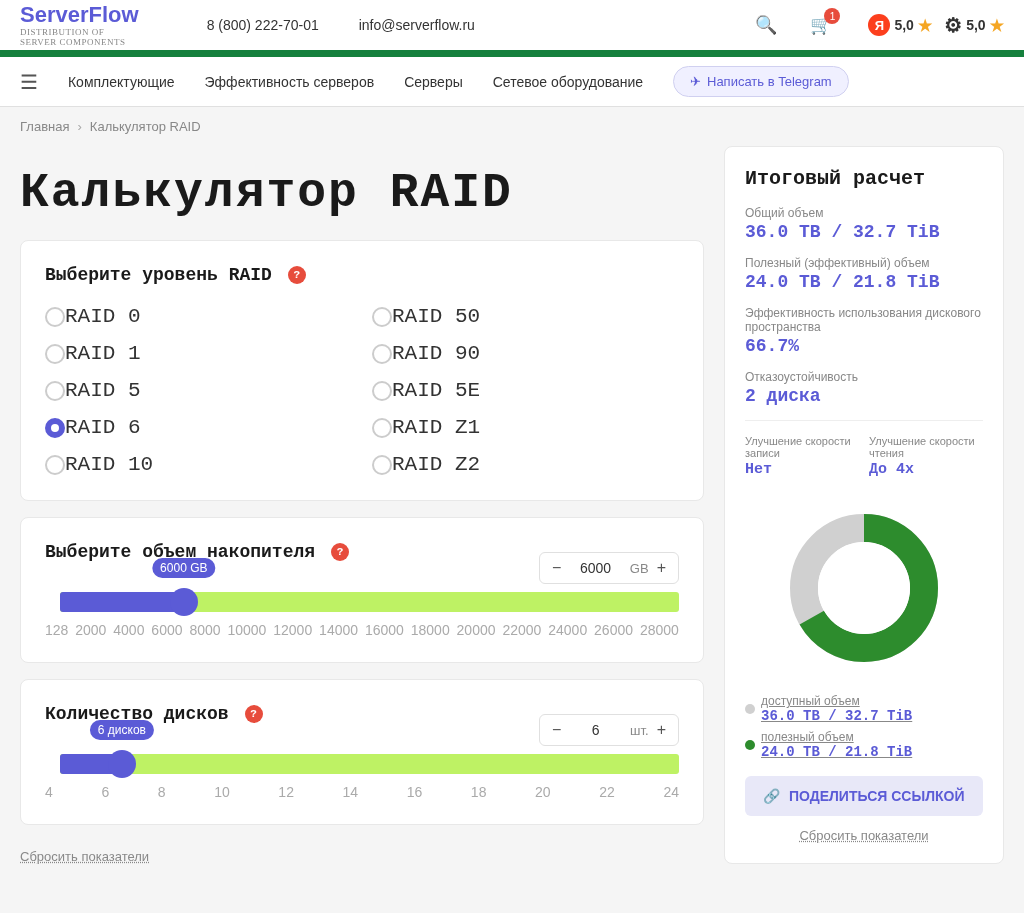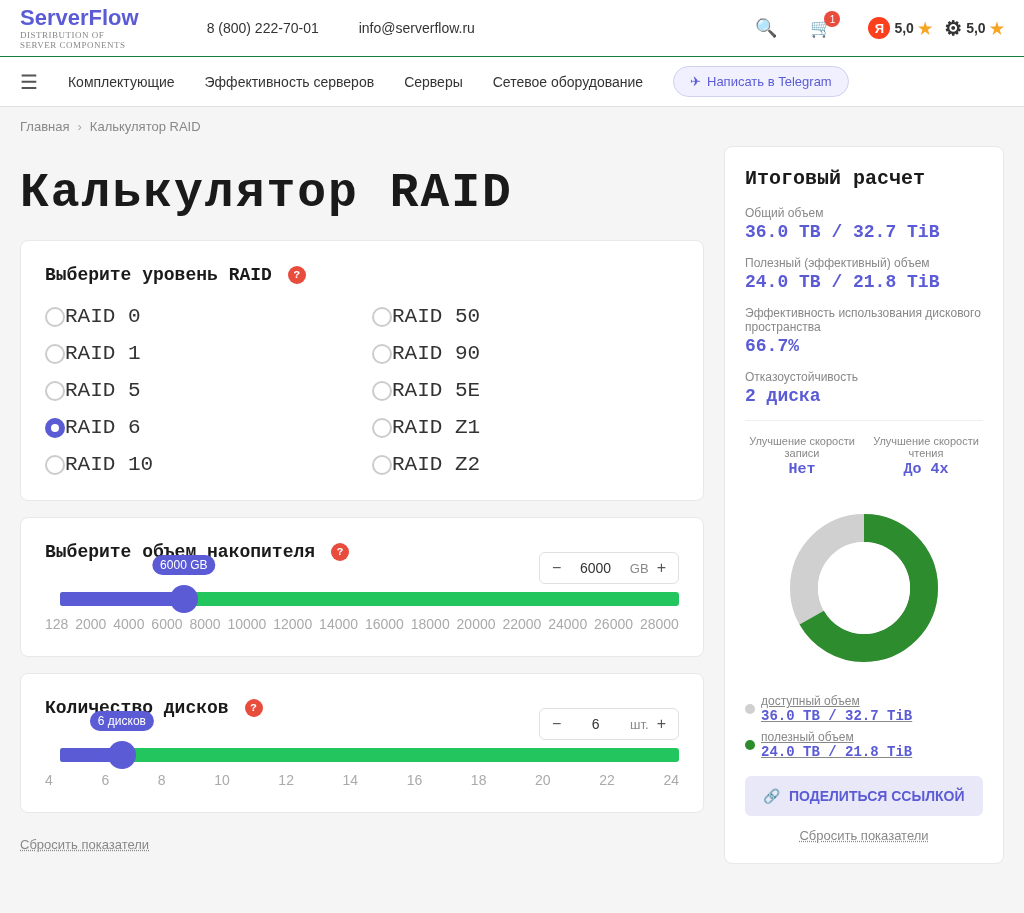--- a/index.html
+++ b/index.html
@@ -1,21 +1,21 @@
 <!DOCTYPE html>
 <html><head>
   <meta charset="utf-8">
   <style>
     * { box-sizing: border-box; margin: 0; padding: 0; }
     body { font-family: Arial, sans-serif; background: #f5f5f5; color: #333; font-size: 14px; }
 
     
     .header {
       background: #fff;
-      border-bottom: 1px solid #15803d;
+      border-bottom: 7px solid #15803d;
       padding: 0 20px;
       height: 57px;
       display: flex;
       align-items: center;
       gap: 20px;
     }
     .logo {
       display: flex;
       flex-direction: column;
       margin-right: 8px;
@@ -194,22 +194,22 @@
       width: 8px;
       height: 8px;
       border-radius: 50%;
       background: #fff;
     }
 
     
     .slider-container { margin-top: 10px; }
     .slider-track {
       position: relative;
-      height: 14px;
-      background: #22c55e;
+      height: 20px;
+      background: #bef264;
       border-radius: 3px;
       margin: 30px 0 10px 15px;
     }
     .slider-fill {
       position: absolute;
       left: 0;
       height: 100%;
       background: #5b5bd6;
       border-radius: 3px;
     }
@@ -273,21 +273,21 @@
       font-weight: bold;
       color: #1a1a1a;
       font-family: 'Courier New', monospace;
       margin-bottom: 16px;
     }
     .summary-item { margin-bottom: 14px; }
     .summary-label { font-size: 12px; color: #888; margin-bottom: 2px; }
     .summary-value { font-size: 18px; color: #5b5bd6; font-family: 'Courier New', monospace; font-weight: bold; }
     .summary-divider { border: none; border-top: 1px solid #eee; margin: 14px 0; }
 
-    .speed-grid { display: grid; grid-template-columns: 1fr 1fr; gap: 10px; margin-top: 6px; text-align: center; }
+    .speed-grid { display: grid; grid-template-columns: 1fr 1fr; gap: 10px; margin-top: 6px; }
     .speed-item .speed-label { font-size: 11px; color: #888; margin-bottom: 2px; }
     .speed-value { font-size: 15px; color: #5b5bd6; font-family: 'Courier New', monospace; font-weight: bold; }
 
     
     .donut-wrapper { display: flex; justify-content: center; margin: 20px 0 16px 0; position: relative; }
     .donut-legend { font-size: 12px; color: #888; text-decoration: underline; }
     .legend-item { display: flex; align-items: center; gap: 6px; margin-bottom: 4px; }
     .legend-dot { width: 10px; height: 10px; border-radius: 50%; flex-shrink: 0; }
     .legend-dot.gray { background: #d0d0d0; }
     .legend-dot.green { background: #2d8c2d; }

